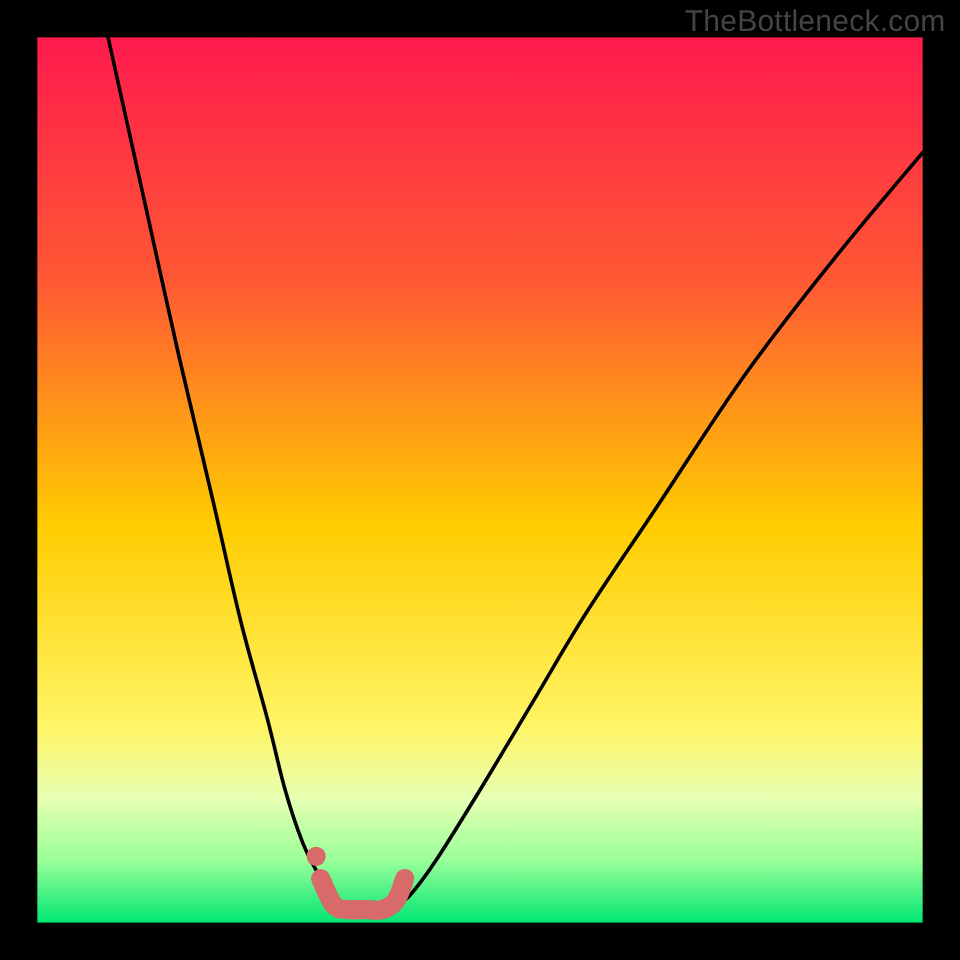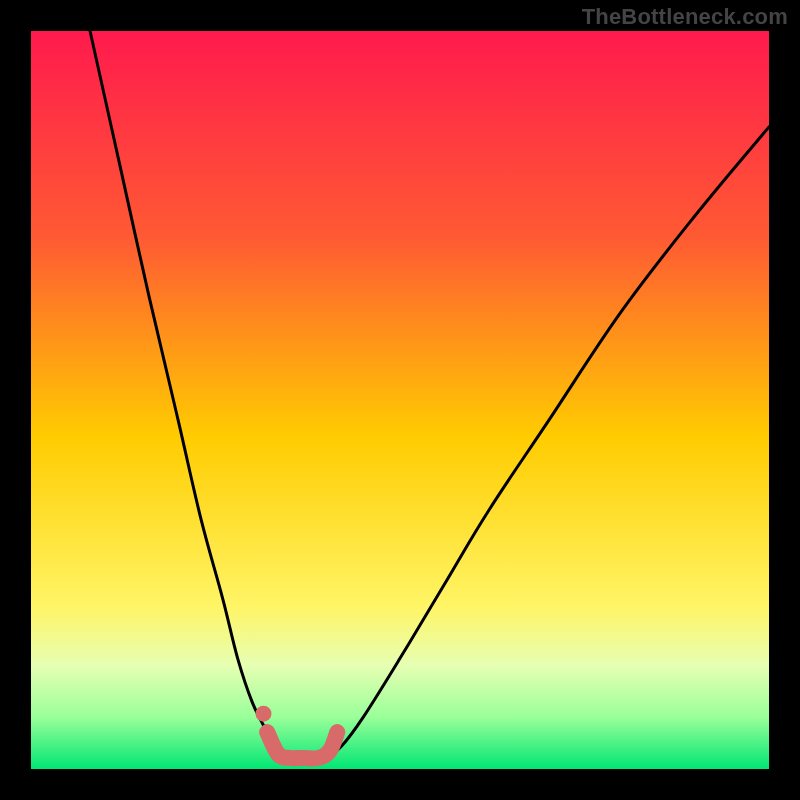--- a/index.html
+++ b/index.html
@@ -23,22 +23,22 @@
     top: 31px;
     left: 31px;
     width: 738px;
     height: 738px;
   }
   .credit {
     position: absolute;
     top: 4px;
     right: 12px;
     color: #444;
-    font-size: 22px;
-    font-weight: 700;
+    font-size: 25px;
+    font-weight: 400;
     letter-spacing: 0.2px;
     text-align: center;
   }
   svg {
     display: block;
   }
 </style>
 </head>
 <body>
 

